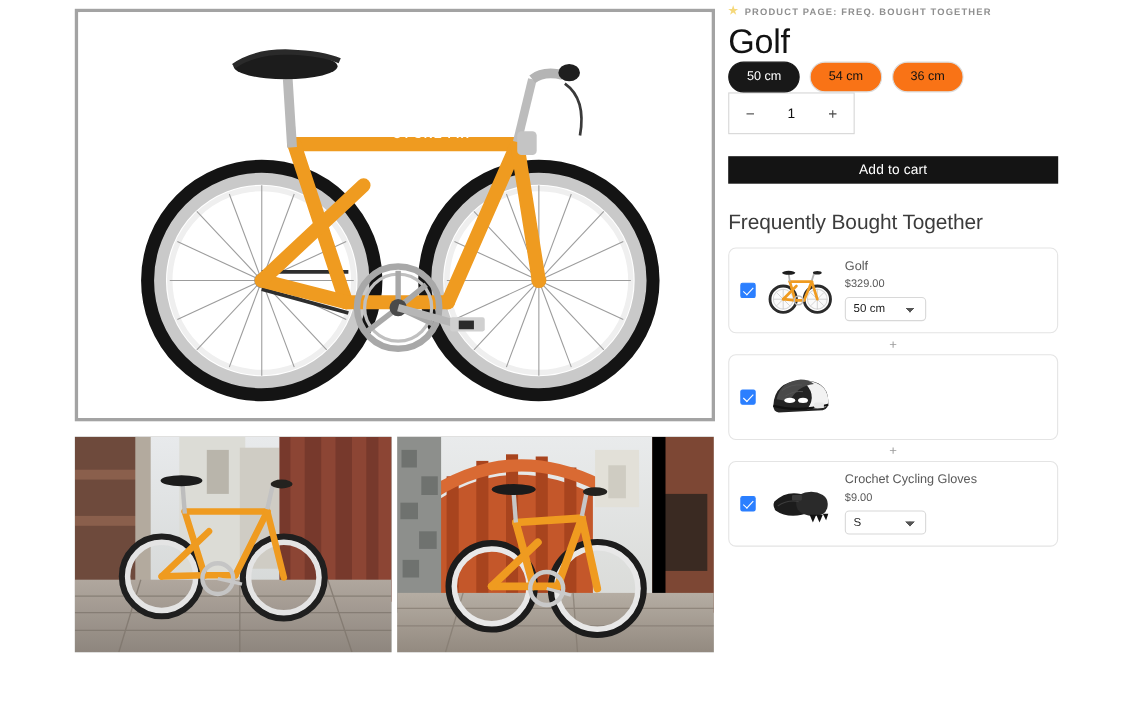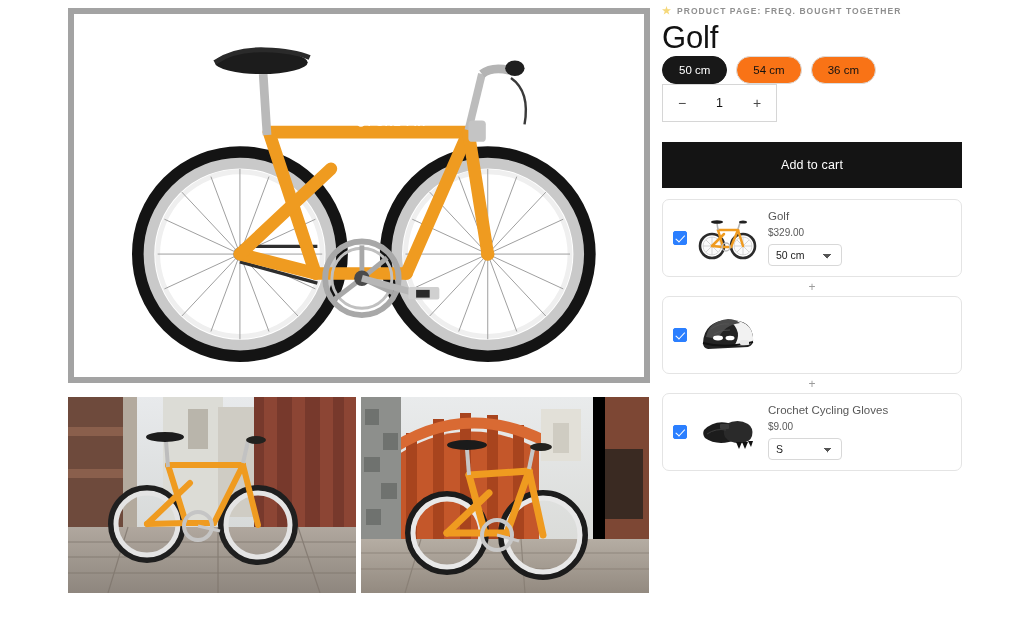--- a/index.html
+++ b/index.html
@@ -11,21 +11,21 @@
     font-family: "Liberation Sans", sans-serif;
     color: #121212;
     overflow: hidden;
   }
   .page { display: flex; width: 1024px; height: 638px; }
 
   
   .gallery { width: 660px; padding: 8px 0 0 68px; }
   .hero {
     width: 582px; height: 375px;
-    border: 6px solid #a3a3a3;
+    border: 3px solid #a3a3a3;
     background: #ffffff;
     position: relative;
     overflow: hidden;
   }
   .hero-svg { position: absolute; inset: 0; width: 100%; height: 100%; }
 
   .thumb-row { display: flex; gap: 5px; margin-top: 14px; }
   .thumb {
     width: 288px; height: 196px;
     overflow: hidden; position: relative;
@@ -69,21 +69,21 @@
   .qty button {
     flex: 0 0 38px; height: 100%; border: 0; background: transparent;
     font-size: 14px; color: #4a4a4a; cursor: pointer; font-family: inherit;
     display: flex; align-items: center; justify-content: center; padding: 0;
   }
   .qty .qval {
     flex: 1; text-align: center; font-size: 12.5px; color: #121212;
   }
 
   .atc {
-    margin-top: 20px; width: 100%; height: 46px;
+    margin-top: 20px; width: 100%; height: 25px;
     background: #141414; color: #fff; border: 0; cursor: pointer;
     font-size: 12.5px; font-family: inherit; letter-spacing: 0.15px;
   }
 
   .fbt-title {
     font-size: 19px; font-weight: 400; color: #3c3c3c;
     margin: 25px 0 0 0; letter-spacing: -0.1px;
   }
   .fbt-sub { font-size: 11.5px; color: #3f3f3f; margin: 7px 0 0 0; }
 
@@ -374,20 +374,21 @@
     </div>
 
     <div class="qty">
       <button>−</button>
       <div class="qval">1</div>
       <button>+</button>
     </div>
 
     <button class="atc">Add to cart</button>
 
+    <h2 class="fbt-title">Frequently Bought Together</h2>
 
     <div class="bundle">
 
       <div class="bcard">
         <input type="checkbox" class="bcheck" checked="" style="">
         <div class="bthumb">
           <svg viewBox="0 0 62 56">
             <rect width="62" height="56" fill="#ffffff"></rect>
             <circle cx="16" cy="36" r="12" fill="none" stroke="#2b2b2b" stroke-width="2.6"></circle>
             <circle cx="16" cy="36" r="9" fill="#fbfbfb" stroke="#d8d8d8" stroke-width="1"></circle>

